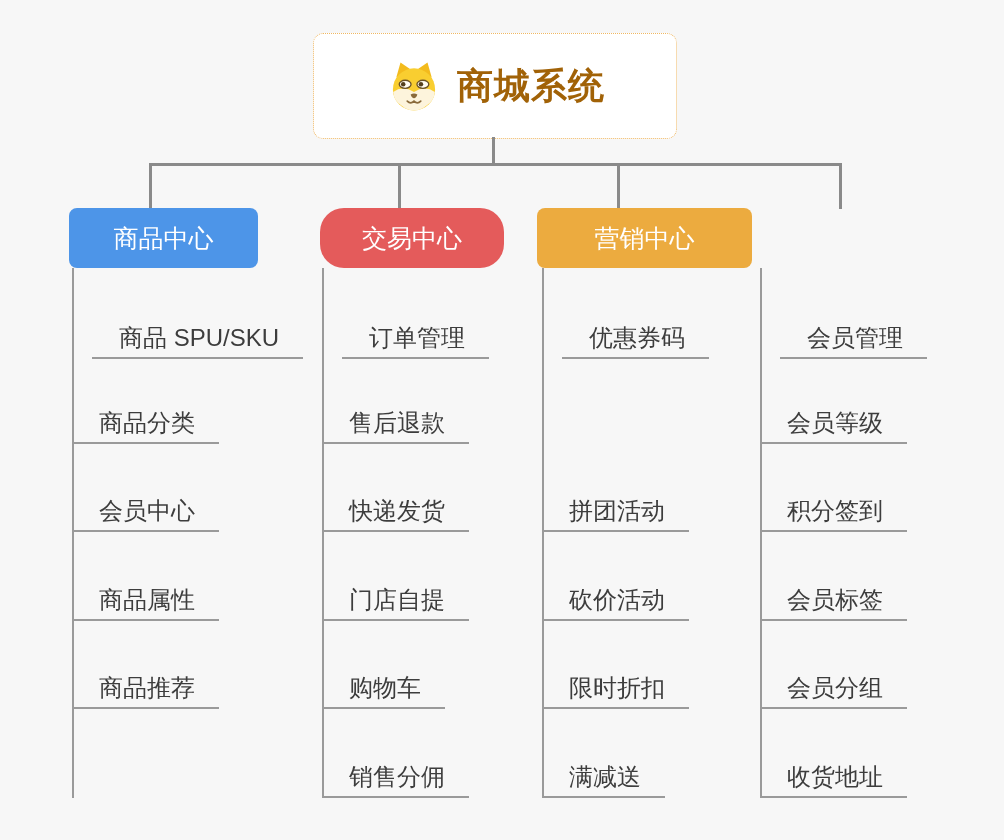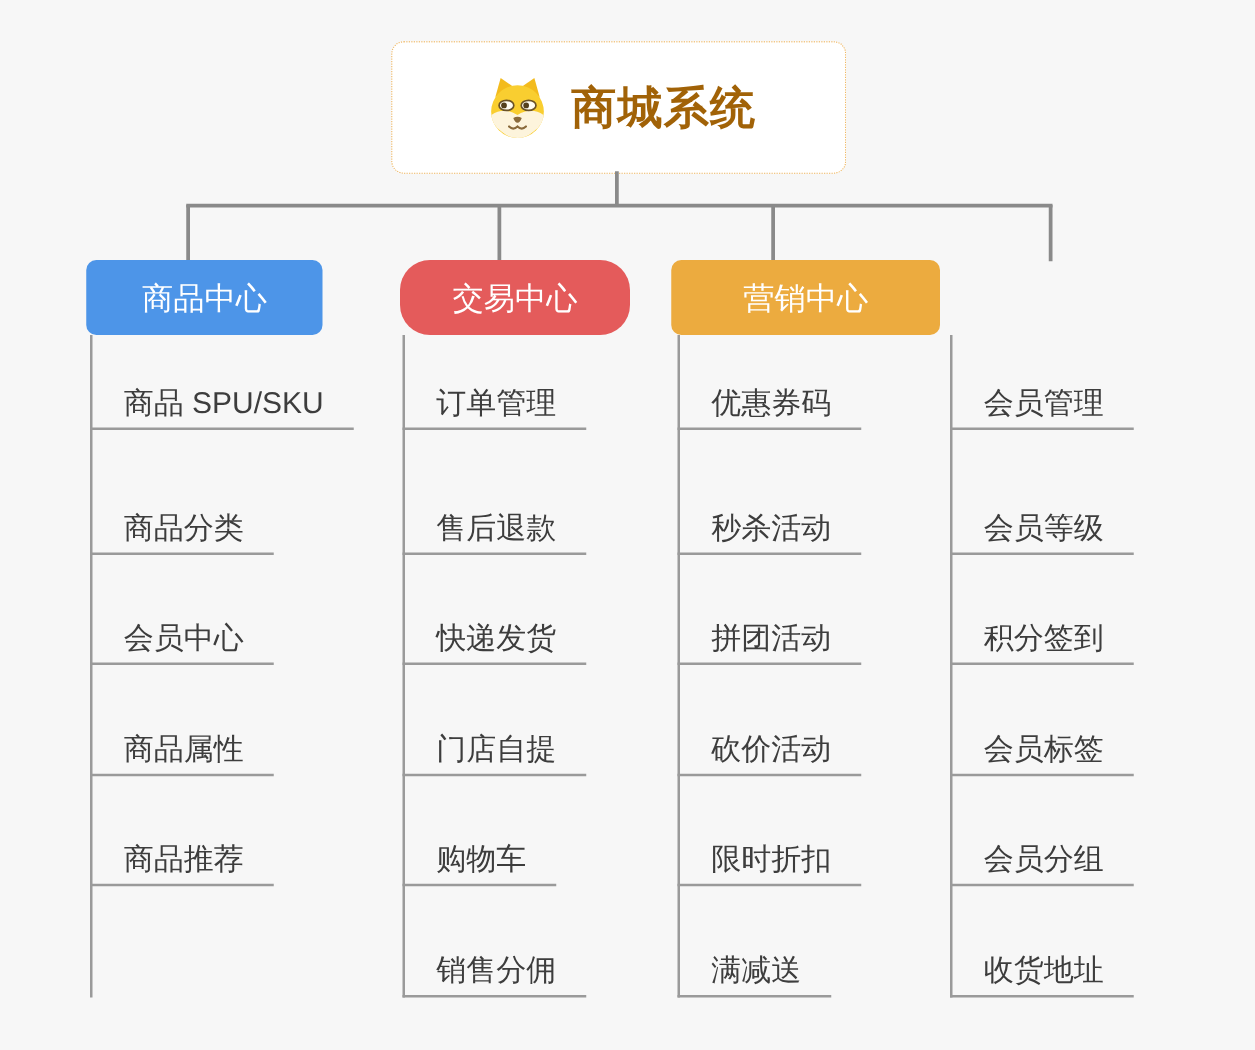--- a/index.html
+++ b/index.html
@@ -47,21 +47,21 @@
   .col-1 { left: 72px; } .col-2 { left: 322px; } .col-3 { left: 542px; } .col-4 { left: 760px; }
   .trunk { position: absolute; left: 0; top: 0; width: 2px; height: 530px; background: #9a9a9a; }
   .leaf {
     position: absolute; left: 0;
     padding: 0 24px 0 27px;
     font-size: 24px; color: #3d3d3d;
     line-height: 38px; height: 40px;
     border-bottom: 2px solid #9a9a9a;
     white-space: nowrap;
   }
-  .r0 { top: 36px; } .r1 { top: 136px; } .r2 { top: 224px; }
+  .r0 { top: 51px; margin-left: 20px; } .r1 { top: 136px; } .r2 { top: 224px; }
   .r3 { top: 313px; } .r4 { top: 401px; } .r5 { top: 490px; }
 </style>
 </head>
 <body>
 
 <div class="stage">
 
   <div class="root-node">
     <span class="dog-icon">
       <svg viewBox="0 0 64 64" aria-hidden="true">
@@ -106,21 +106,20 @@
     <div class="leaf r1">售后退款</div>
     <div class="leaf r2">快递发货</div>
     <div class="leaf r3">门店自提</div>
     <div class="leaf r4">购物车</div>
     <div class="leaf r5">销售分佣</div>
   </div>
 
   <div class="col col-3">
     <div class="trunk"></div>
     <div class="leaf r0">优惠券码</div>
-    <div class="leaf r1">秒杀活动</div>
     <div class="leaf r2">拼团活动</div>
     <div class="leaf r3">砍价活动</div>
     <div class="leaf r4">限时折扣</div>
     <div class="leaf r5">满减送</div>
   </div>
 
   <div class="col col-4">
     <div class="trunk"></div>
     <div class="leaf r0">会员管理</div>
     <div class="leaf r1">会员等级</div>

